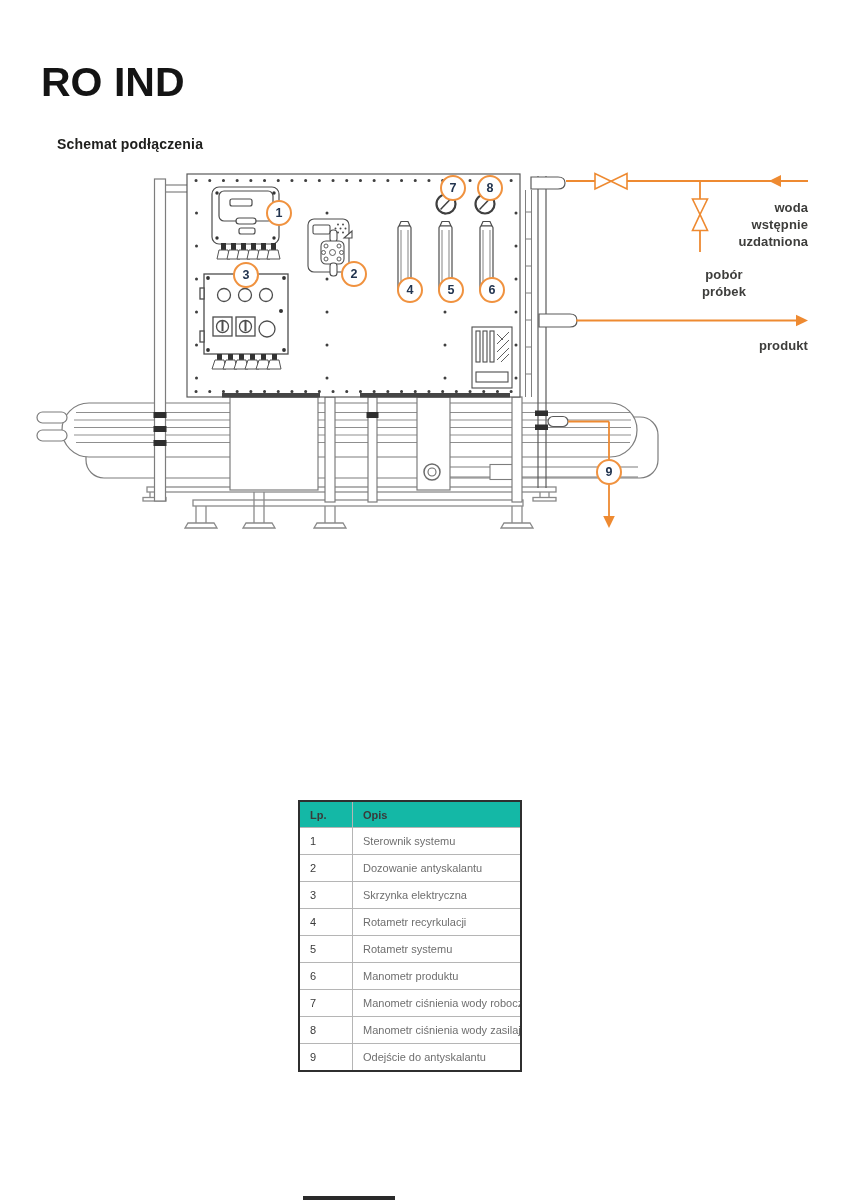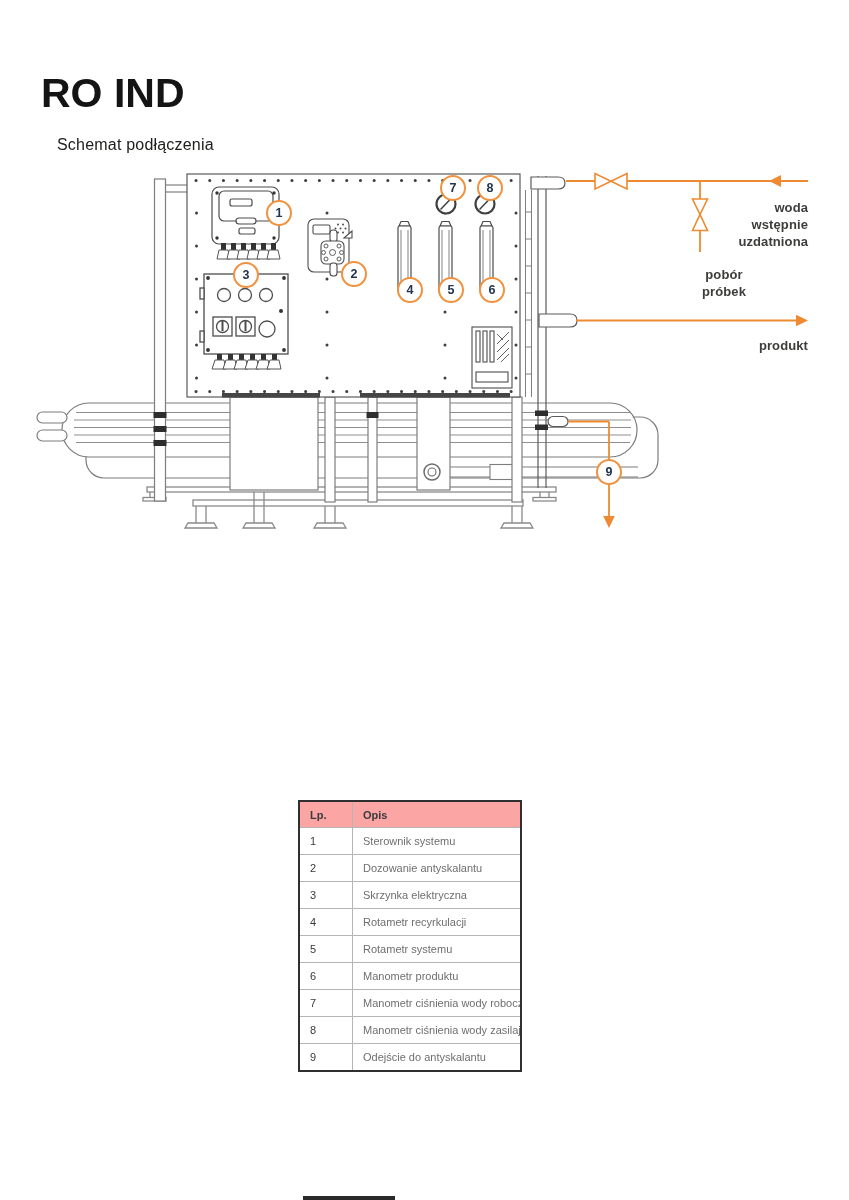--- a/index.html
+++ b/index.html
@@ -2,25 +2,25 @@
 <html><head>
 <meta charset="utf-8">
 <style>
   html,body{margin:0;padding:0;}
   body{
     width:849px;height:1200px;position:relative;background:#ffffff;
     font-family:"Liberation Sans",sans-serif;overflow:hidden;
   }
   .page-title{
     position:absolute;left:41px;top:62px;
-    font-size:41px;font-weight:bold;color:#141414;letter-spacing:0px;line-height:1;margin-top:11px;
+    font-size:41px;font-weight:bold;color:#141414;letter-spacing:0px;line-height:1;
   }
   .page-subtitle{
     position:absolute;left:57px;top:136px;
-    font-size:16px;font-weight:normal;color:#20201e;letter-spacing:0.2px;
+    font-size:14px;font-weight:bold;color:#20201e;letter-spacing:0.2px;
   }
   .diagram{position:absolute;left:0;top:0;width:849px;height:620px;}
   .diagram svg{position:absolute;left:0;top:0;}
   .callout{
     position:absolute;width:22px;height:22px;border:2px solid #F0923F;border-radius:50%;
     background:#fff;color:#22344f;font-size:12.5px;font-weight:bold;
     display:flex;align-items:center;justify-content:center;line-height:1;z-index:5;
   }
   .flow-label{
     position:absolute;font-size:13px;font-weight:bold;color:#3d3d3b;
@@ -30,21 +30,21 @@
   .label-sampling{left:684px;top:266px;width:80px;text-align:center;}
   .label-product{right:41px;top:337px;text-align:center;}
   table.legend{
     position:absolute;left:298px;top:800px;width:224px;table-layout:fixed;
     border-collapse:collapse;border:2px solid #2f2f2f;background:#fff;
   }
   table.legend th,table.legend td{
     border:1px solid #b5b5b5;font-size:11px;text-align:left;
     padding:0 4px 0 10px;overflow:hidden;white-space:nowrap;
   }
-  table.legend th{background:#fca5a5;height:25px;font-weight:bold;color:#3a3a3a;}
+  table.legend th{background:#14b8a6;height:25px;font-weight:bold;color:#3a3a3a;}
   table.legend td{height:26px;}
   table.legend .col-lp{width:38px;}
   table.legend td.lp{color:#3a3a3a;}
   table.legend td.opis{color:#6f6f6f;}
   .page-bottom-bar{
     position:absolute;left:303px;top:1196px;width:92px;height:4px;background:#2a2a2a;
   }
 </style>
 </head>
 <body>

